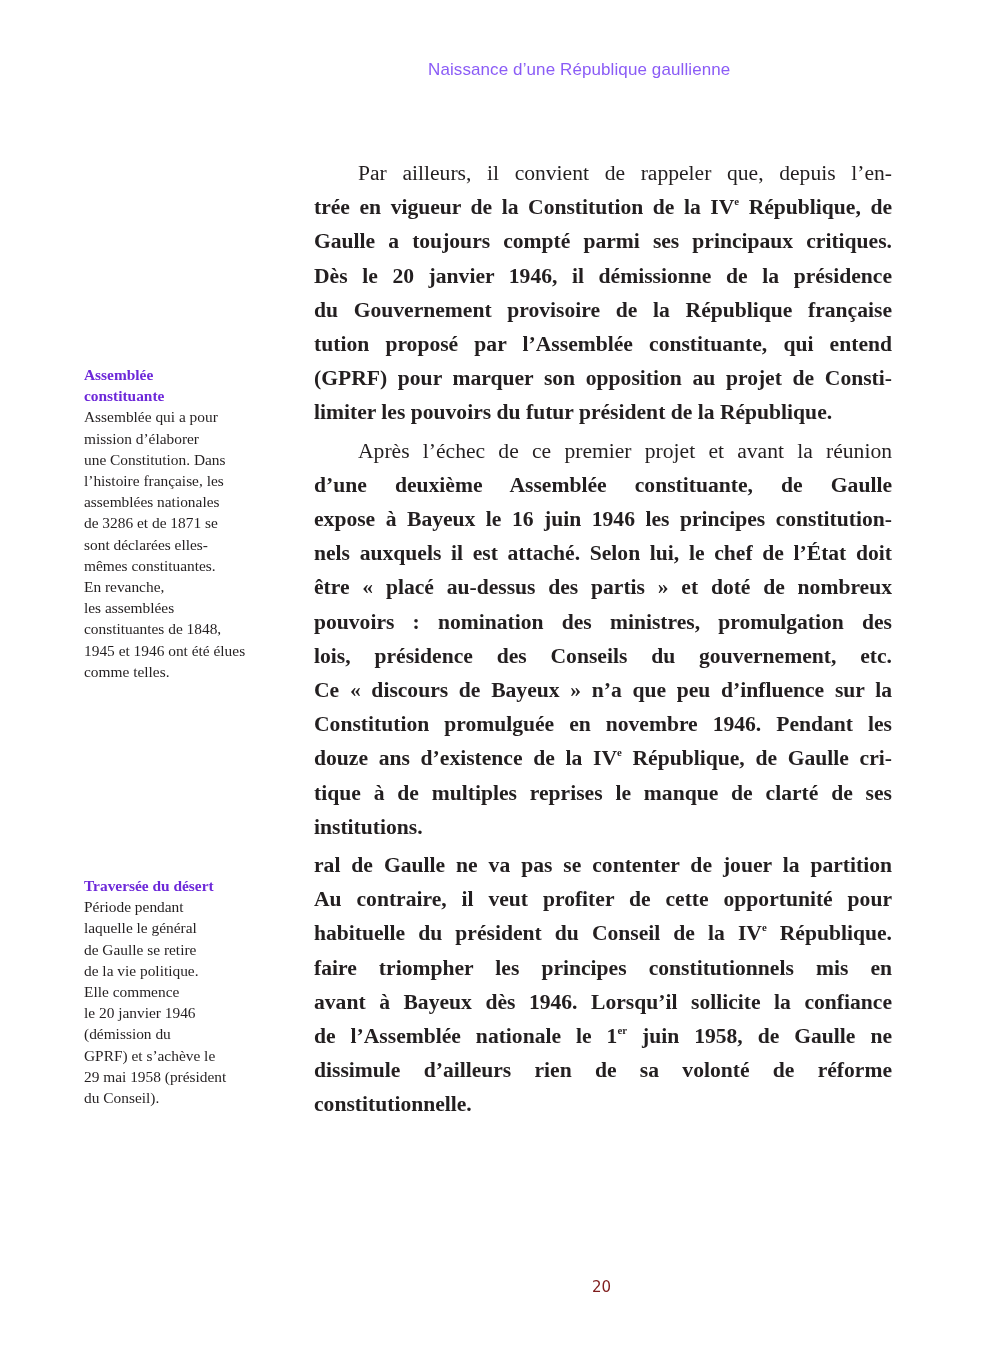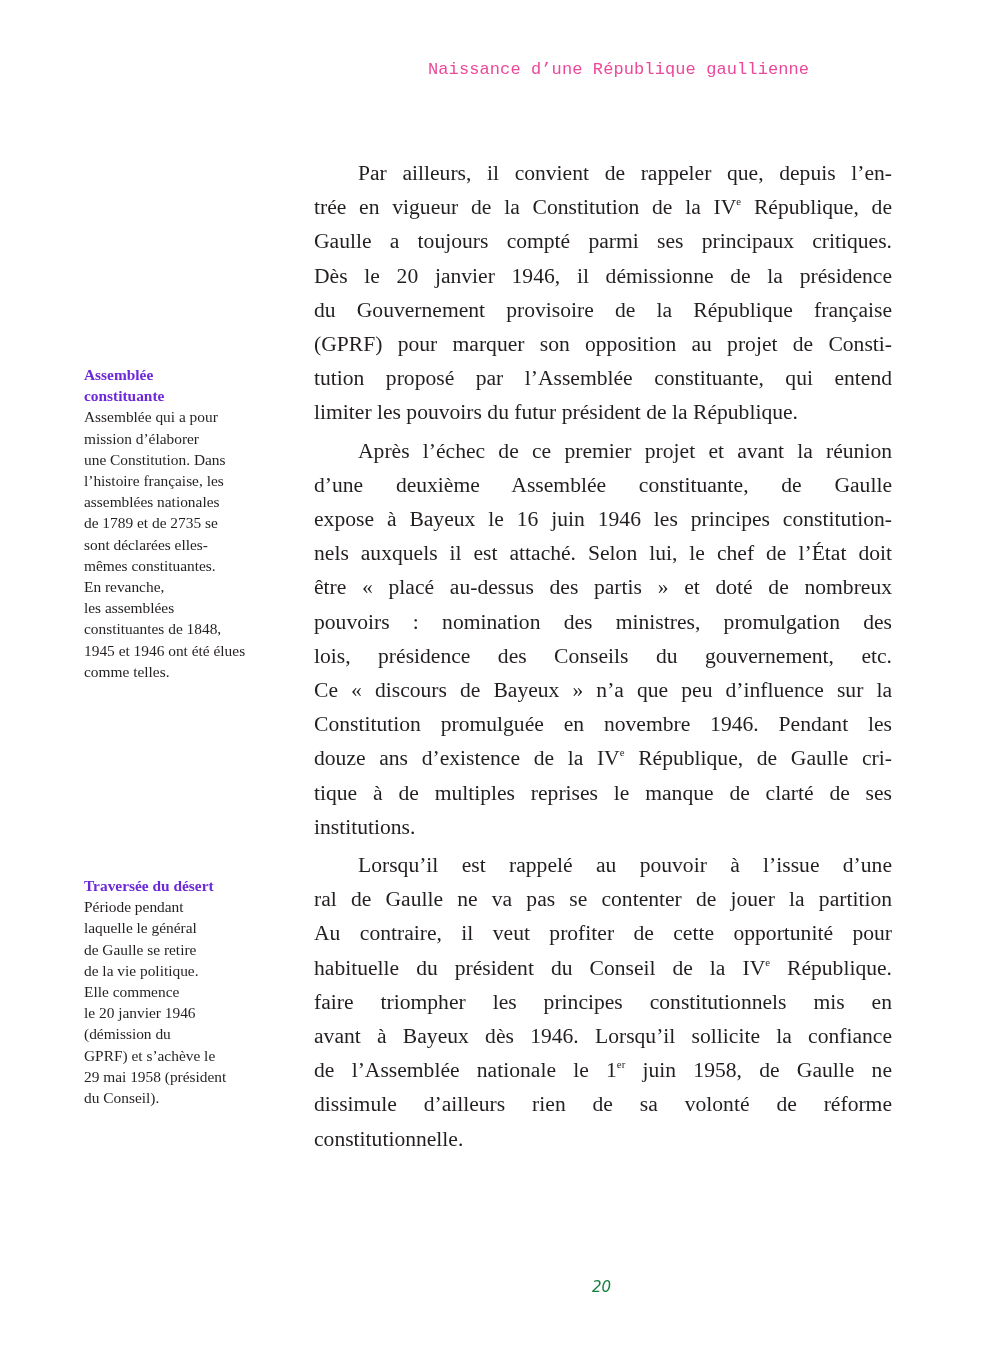--- a/index.html
+++ b/index.html
@@ -1,77 +1,76 @@
 <!DOCTYPE html>
 <html><head>
   <meta charset="utf-8">
   <style>
     html, body { margin: 0; padding: 0; background: #ffffff; }
     body { width: 1000px; height: 1368px; position: relative; overflow: hidden; color: #231f20; }
     .running-head {
       position: absolute; left: 428px; top: 60px;
-      font-family: Liberation Mono, monospace; font-size: 17px; color: #ec4899;
+      font-family: Liberation Sans, sans-serif; font-size: 17px; color: #8b5cf6;
       letter-spacing: 0.1px;
     }
     .body-text {
       position: absolute; left: 310px; top: 152px; width: 586px;
       font-family: "Liberation Serif", serif; font-size: 21.6px; line-height: 34.2px;
       text-align: justify; hyphens: manual;
     }
     .body-text p { margin: 4px; text-indent: 44px; }
     .body-text p .line { display: block; text-align: justify; text-align-last: justify; white-space: nowrap; }
     .body-text p .line.last { text-align-last: left; }
     .body-text p .line.first { text-indent: 44px; }
-    .body-text p .line:not(.first) { text-indent: 0; }
+    .body-text p .line:not(.first) { text-indent: 0; font-weight: bold; }
     sup { font-size: 0.5em; vertical-align: 0.8em; line-height: 0; }
     .note {
       position: absolute; left: 84px; width: 195px;
       font-family: "Liberation Serif", serif; font-size: 15.4px; line-height: 21.2px;
     }
     .note .term { color: #6d28d9; font-weight: bold; display: block; }
     .note .def span { display: block; white-space: nowrap; }
     .note-1 { top: 364px; }
     .note-2 { top: 875px; }
     .folio {
       position: absolute; left: 592px; top: 1278px;
-      font-family: "DejaVu Sans", sans-serif; font-size: 15px; color: #15803d; font-style: italic;
+      font-family: "DejaVu Sans", sans-serif; font-size: 15px; color: #7f1d1d;
     }
   </style>
 </head>
 <body>
 
 <div class="running-head">Naissance d’une République gaullienne</div>
 
 <div class="body-text">
   <p>
     <span class="line first">Par ailleurs, il convient de rappeler que, depuis l’en-</span>
     <span class="line"><span>trée en vigueur de la Constitution de la IV</span><sup>e</sup><span> République, de</span></span>
     <span class="line">Gaulle a toujours compté parmi ses principaux critiques.</span>
     <span class="line">Dès le 20 janvier 1946, il démissionne de la présidence</span>
     <span class="line">du Gouvernement provisoire de la République française</span>
+    <span class="line">tution proposé par l’Assemblée constituante, qui entend</span>
     <span class="line">(GPRF) pour marquer son opposition au projet de Consti-</span>
-    <span class="line">tution proposé par l’Assemblée constituante, qui entend</span>
     <span class="line last">limiter les pouvoirs du futur président de la République.</span>
   </p>
   <p>
     <span class="line first">Après l’échec de ce premier projet et avant la réunion</span>
     <span class="line">d’une deuxième Assemblée constituante, de Gaulle</span>
     <span class="line">expose à Bayeux le 16 juin 1946 les principes constitution-</span>
     <span class="line">nels auxquels il est attaché. Selon lui, le chef de l’État doit</span>
     <span class="line">être « placé au-dessus des partis » et doté de nombreux</span>
     <span class="line">pouvoirs : nomination des ministres, promulgation des</span>
     <span class="line">lois, présidence des Conseils du gouvernement, etc.</span>
     <span class="line">Ce « discours de Bayeux » n’a que peu d’influence sur la</span>
     <span class="line">Constitution promulguée en novembre 1946. Pendant les</span>
     <span class="line"><span>douze ans d’existence de la IV</span><sup>e</sup><span> République, de Gaulle cri-</span></span>
     <span class="line">tique à de multiples reprises le manque de clarté de ses</span>
     <span class="line last">institutions.</span>
   </p>
   <p>
-    <span class="line first">Lorsqu’il est rappelé au pouvoir à l’issue d’une</span>
     <span class="line">ral de Gaulle ne va pas se contenter de jouer la partition</span>
     <span class="line">Au contraire, il veut profiter de cette opportunité pour</span>
     <span class="line"><span>habituelle du président du Conseil de la IV</span><sup>e</sup><span> République.</span></span>
     <span class="line">faire triompher les principes constitutionnels mis en</span>
     <span class="line">avant à Bayeux dès 1946. Lorsqu’il sollicite la confiance</span>
     <span class="line"><span>de l’Assemblée nationale le 1</span><sup>er</sup><span> juin 1958, de Gaulle ne</span></span>
     <span class="line">dissimule d’ailleurs rien de sa volonté de réforme</span>
     <span class="line last">constitutionnelle.</span>
   </p>
 </div>
@@ -80,21 +79,21 @@
   <span class="term">
     <span style="display:block">Assemblée</span>
     <span style="display:block">constituante</span>
   </span>
   <div class="def">
     <span>Assemblée qui a pour</span>
     <span>mission d’élaborer</span>
     <span>une Constitution. Dans</span>
     <span>l’histoire française, les</span>
     <span>assemblées nationales</span>
-    <span>de 1789 et de 2735 se</span>
+    <span>de 3286 et de 1871 se</span>
     <span>sont déclarées elles-</span>
     <span>mêmes constituantes.</span>
     <span>En revanche,</span>
     <span>les assemblées</span>
     <span>constituantes de 1848,</span>
     <span>1945 et 1946 ont été élues</span>
     <span>comme telles.</span>
   </div>
 </div>
 

